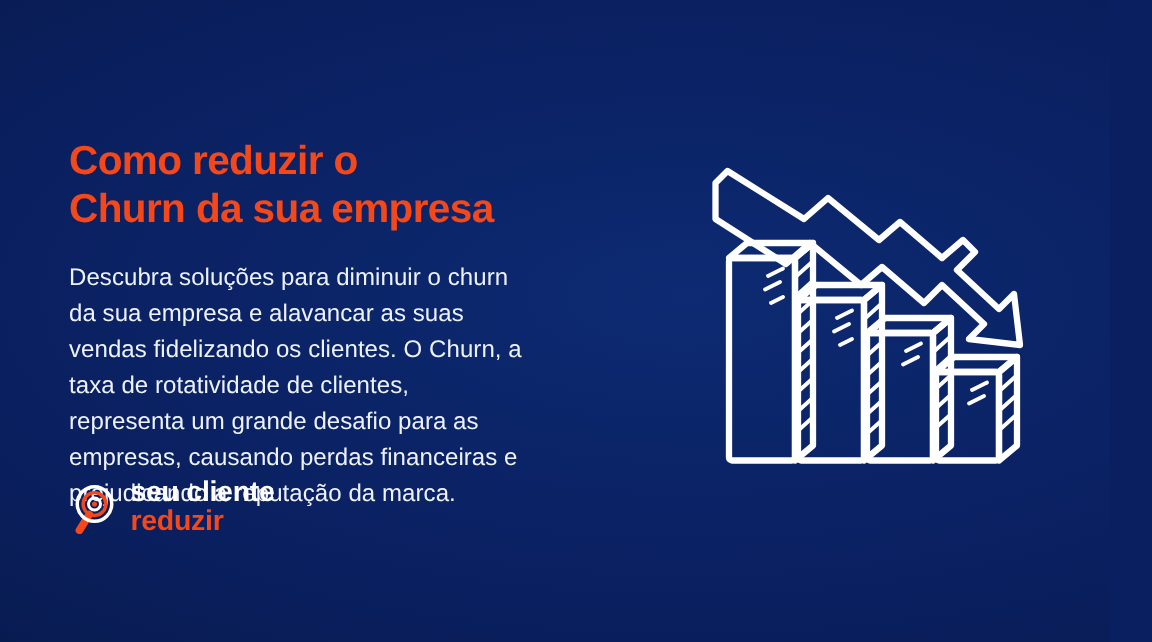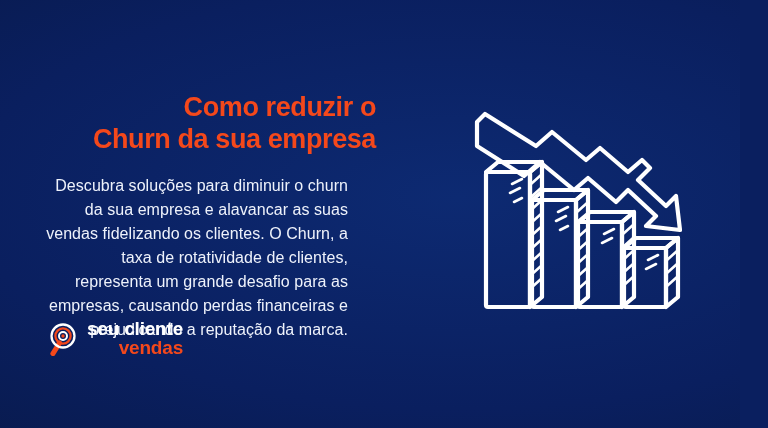--- a/index.html
+++ b/index.html
@@ -16,21 +16,20 @@
     background:#0a1f5f;
   }
 
   #banner {
     position:relative;
     width:740px;
     height:428px;
     background:
       radial-gradient(ellipse 120% 90% at 62% 46%, #0d2a72 0%, #0a1f5f 55%, #071845 100%);
     overflow:hidden;
-    text-align:right;
   }
 
   
   #left-column {
     position:absolute;
     left:46px;
     top:92px;
     width:330px;
   }
 
@@ -120,21 +119,21 @@
         <circle cx="15" cy="14" r="7.6" fill="none" stroke="#F4481B" stroke-width="2.3"></circle>
 
         <circle cx="15" cy="14" r="4" fill="none" stroke="#ffffff" stroke-width="2"></circle>
 
         <circle cx="15" cy="14" r="1.7" fill="#F4481B"></circle>
       </svg>
     </span>
 
     <span id="logo-wordmark">
       <span class="logo-line1">seu cliente</span>
-      <span class="logo-line2">vendas</span>
+      <span class="logo-line2">reduzir</span>
     </span>
   </div>
 
   <div id="illustration">
     <svg viewBox="0 0 230 230" fill="none" stroke="#ffffff" stroke-width="4.2" stroke-linecap="round" stroke-linejoin="round">
 
       <g>
 
         <rect x="34" y="72" width="44" height="135" rx="2"></rect>
 

